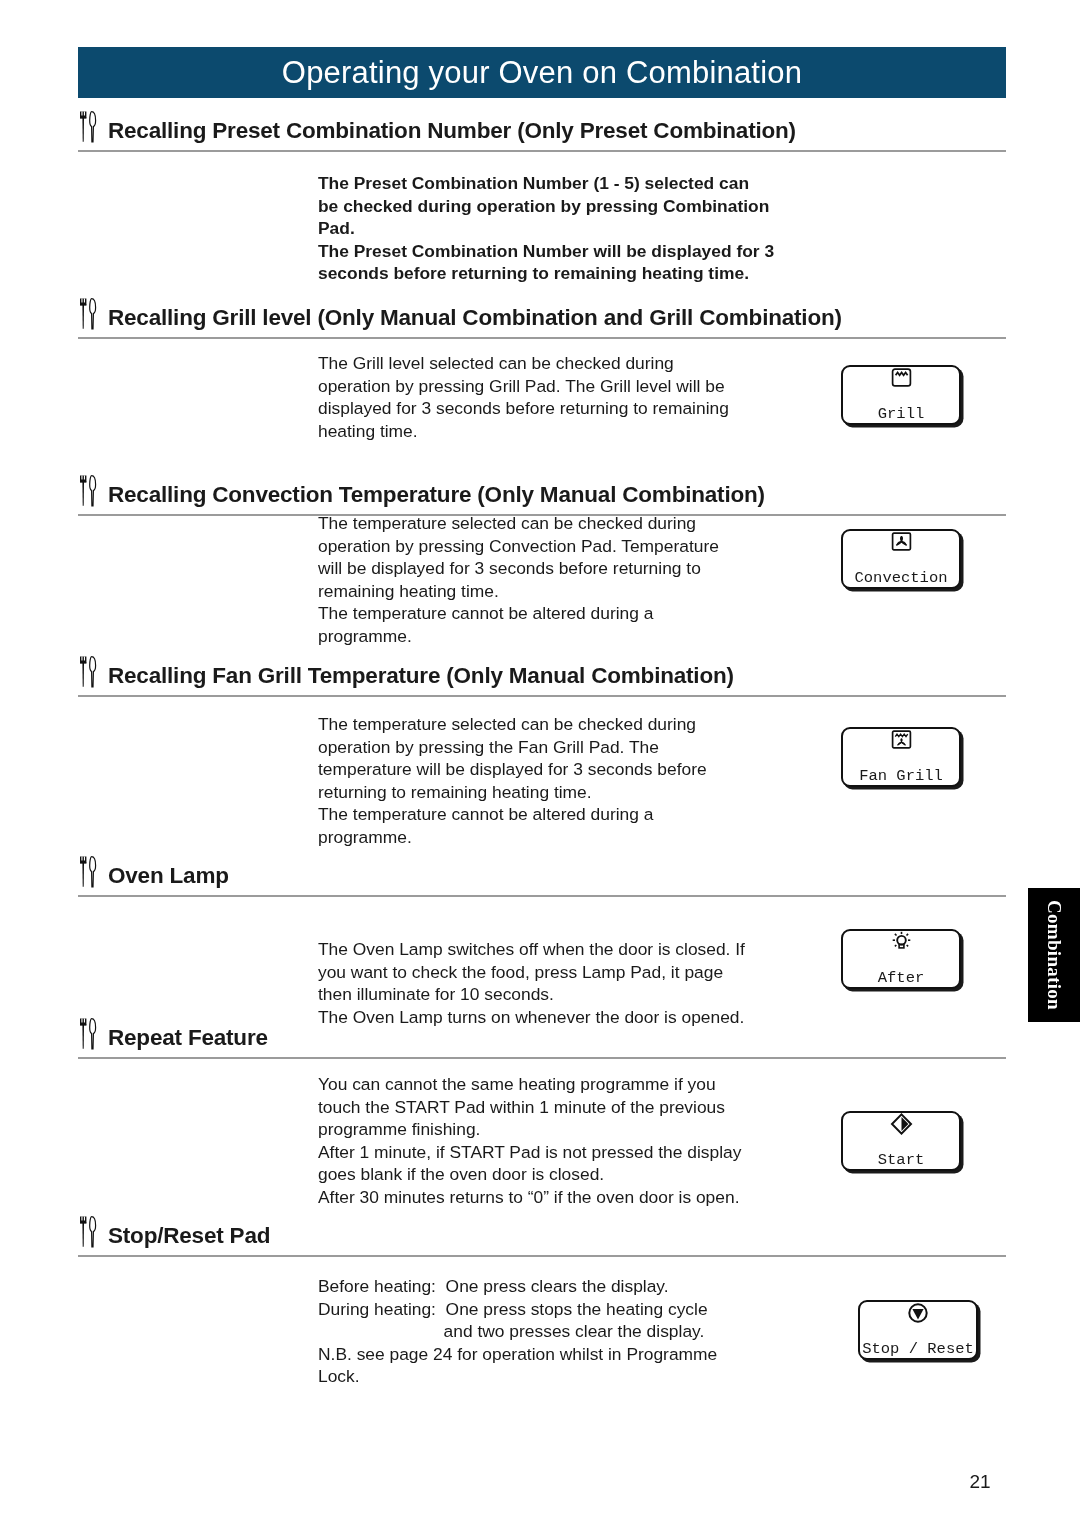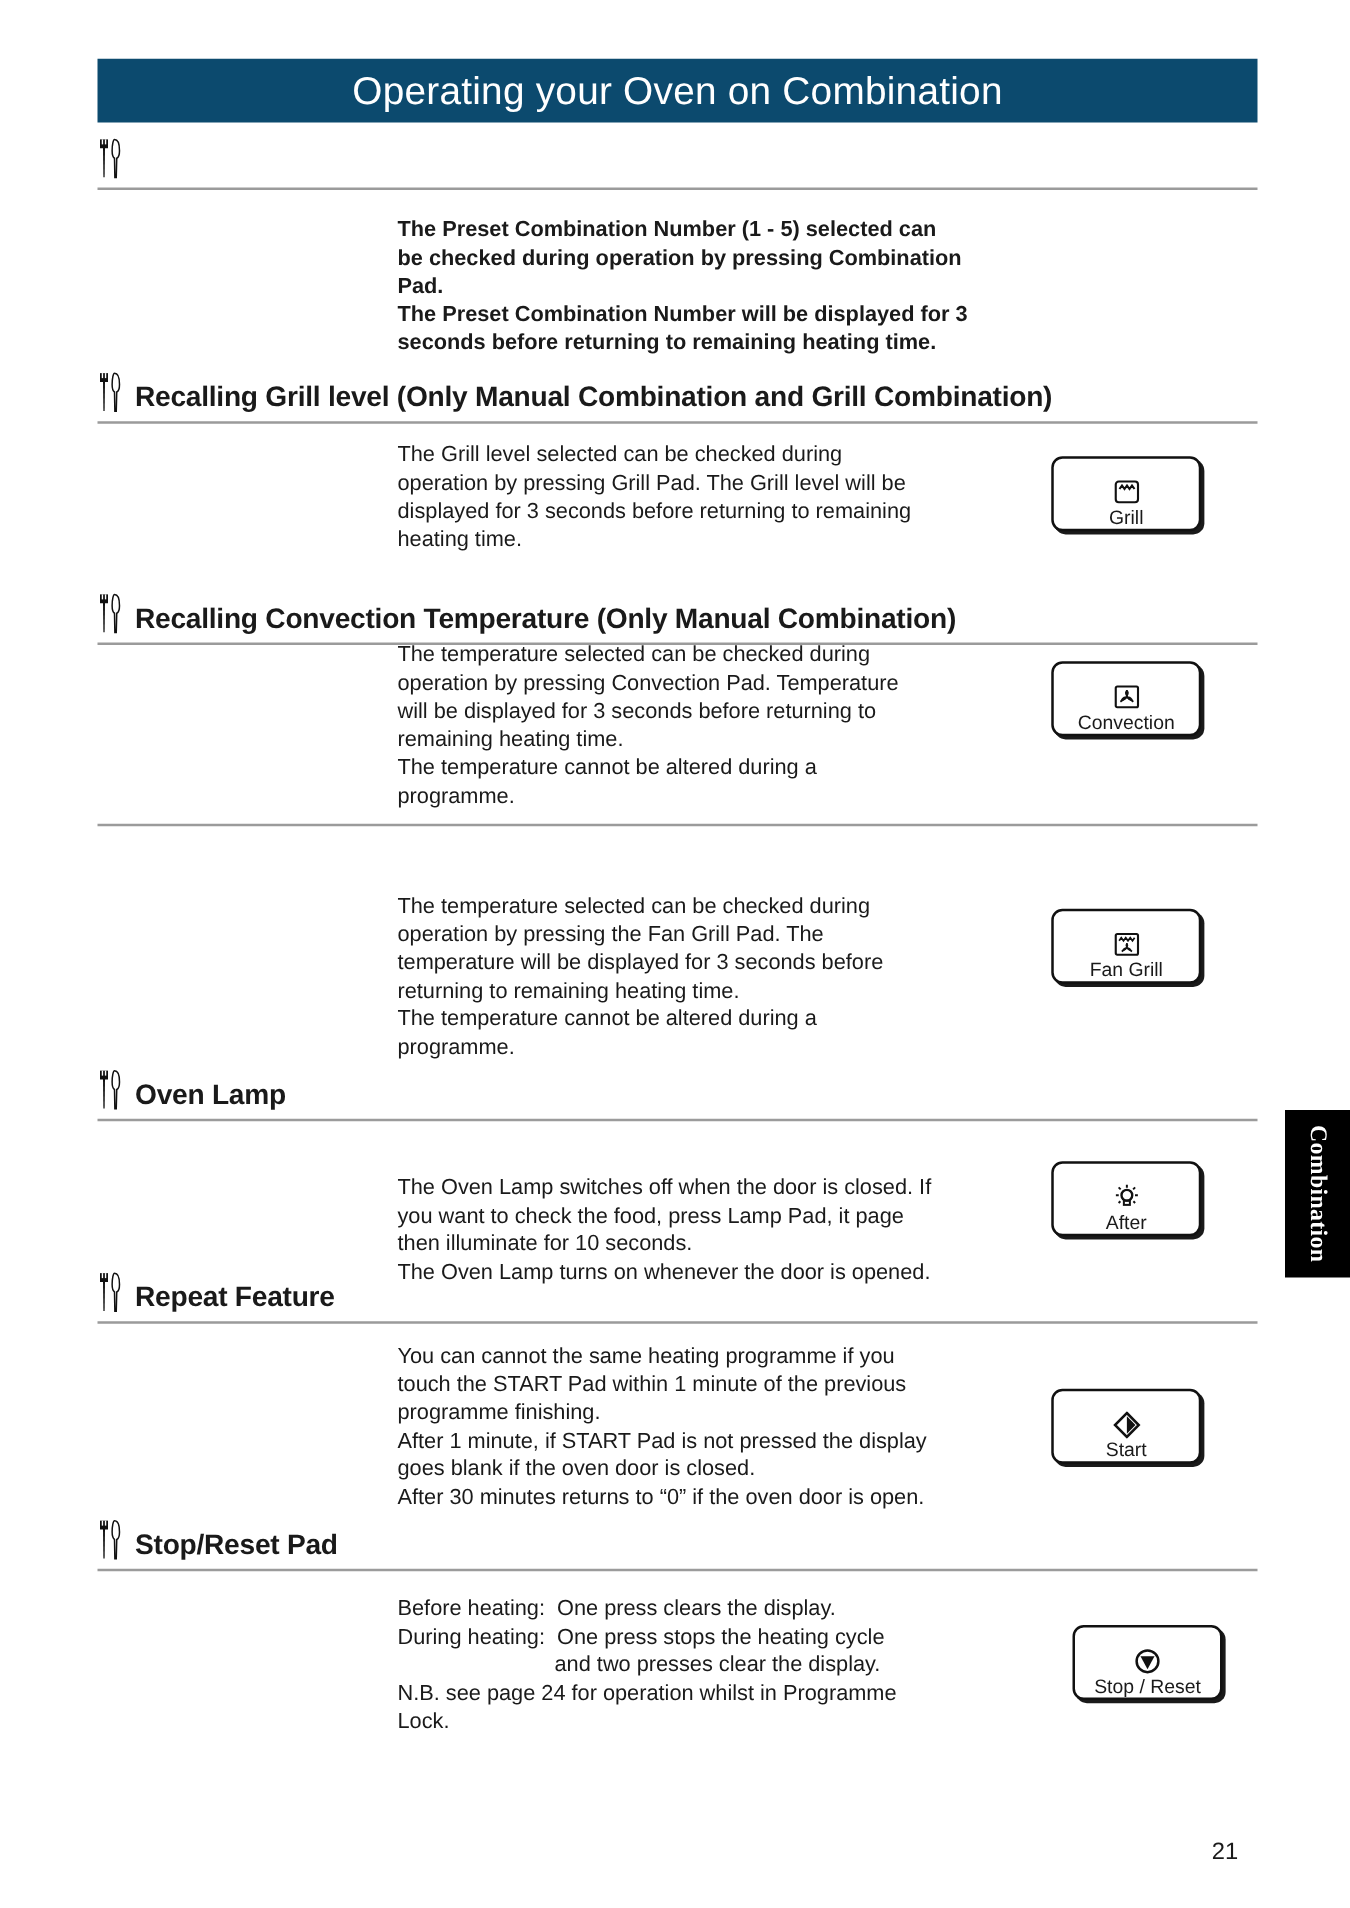--- a/index.html
+++ b/index.html
@@ -96,22 +96,23 @@
     position: absolute;
     width: 116px;
     height: 56px;
     border: 2.5px solid #111111;
     border-radius: 9px;
     background: #ffffff;
     box-shadow: 2.5px 2.5px 0 0 #1a1a1a;
     display: flex;
     flex-direction: column;
     align-items: center;
-    justify-content: flex-end;
+    justify-content: space-between;
     gap: 1px;
+    font-family: Liberation Mono, monospace;
   }
   .pad .pad-icon {
     display: block;
     height: 22px;
     line-height: 0;
   }
   .pad .pad-label {
     font-size: 15.5px;
     line-height: 17px;
     color: #1a1a1a;
@@ -165,20 +166,21 @@
       <div class="section" style="position: absolute; left: 0px; top: 0px; width: 928px;">
         <div class="section-head">
           <svg class="cutlery" viewBox="0 0 22 34">
             <rect x="2.0" y="1.5" width="6.4" height="6.6" fill="#111"></rect>
             <rect x="3.4" y="1.5" width="1.1" height="4.0" fill="#ffffff"></rect>
             <rect x="5.9" y="1.5" width="1.1" height="4.0" fill="#ffffff"></rect>
             <path d="M4.4 8.1 L6.0 8.1 L5.7 31.8 L4.7 31.8 Z" fill="#111"></path>
             <rect x="2.0" y="7.4" width="6.4" height="1.2" fill="#111"></rect>
             <path d="M13.6 1.6 C16.6 1.6 17.6 6.0 17.6 10.5 C17.6 14.0 16.6 16.0 15.4 16.6 L15.0 31.9 L13.9 31.9 L13.6 16.6 C12.5 15.9 11.7 13.8 11.7 10.5 C11.7 6.0 12.6 1.6 13.6 1.6 Z" fill="none" stroke="#111" stroke-width="1.2"></path>
           </svg>
+          <div class="section-title">Recalling Preset Combination Number (Only Preset Combination)</div>
         </div>
         <div class="rule"></div>
       </div>
       <div class="body-text" style="top: 62px; font-weight: bold;">
         <span class="ln">The Preset Combination Number (1 - 5) selected can</span>
         <span class="ln">be checked during operation by pressing Combination</span>
         <span class="ln">Pad.</span>
         <span class="ln">The Preset Combination Number will be displayed for 3</span>
         <span class="ln">seconds before returning to remaining heating time.</span>
       </div>
@@ -236,20 +238,31 @@
             <rect x="1.6" y="2.2" width="17.8" height="16.6" rx="1.2" fill="none" stroke="#111" stroke-width="1.7"></rect>
             <path d="M10.5 10.6 L10.5 4.9 M10.5 10.6 L5.3 14.4 M10.5 10.6 L15.7 14.4" stroke="#111" stroke-width="1.5" fill="none"></path>
             <path d="M10.5 5.2 C8.6 5.6 8.4 8.6 10.5 10.4 C12.6 8.6 12.4 5.6 10.5 5.2 Z" fill="#111"></path>
             <path d="M10.3 10.7 C8.9 9.4 6.3 10.9 5.5 13.5 C8.2 13.9 10.3 12.4 10.3 10.7 Z" fill="#111"></path>
             <path d="M10.7 10.7 C12.1 9.4 14.7 10.9 15.5 13.5 C12.8 13.9 10.7 12.4 10.7 10.7 Z" fill="#111"></path>
             <circle cx="10.5" cy="10.6" r="1.1" fill="#111"></circle>
           </svg></span>
         <span class="pad-label">Convection</span>
       </div>
       <div class="section" style="position: absolute; left: 0px; top: 545px; width: 928px;">
+        <div class="section-head">
+          <svg class="cutlery" viewBox="0 0 22 34">
+            <rect x="2.0" y="1.5" width="6.4" height="6.6" fill="#111"></rect>
+            <rect x="3.4" y="1.5" width="1.1" height="4.0" fill="#ffffff"></rect>
+            <rect x="5.9" y="1.5" width="1.1" height="4.0" fill="#ffffff"></rect>
+            <path d="M4.4 8.1 L6.0 8.1 L5.7 31.8 L4.7 31.8 Z" fill="#111"></path>
+            <rect x="2.0" y="7.4" width="6.4" height="1.2" fill="#111"></rect>
+            <path d="M13.6 1.6 C16.6 1.6 17.6 6.0 17.6 10.5 C17.6 14.0 16.6 16.0 15.4 16.6 L15.0 31.9 L13.9 31.9 L13.6 16.6 C12.5 15.9 11.7 13.8 11.7 10.5 C11.7 6.0 12.6 1.6 13.6 1.6 Z" fill="none" stroke="#111" stroke-width="1.2"></path>
+          </svg>
+          <div class="section-title">Recalling Fan Grill Temperature (Only Manual Combination)</div>
+        </div>
         <div class="rule"></div>
       </div>
       <div class="body-text" style="top: 603px;">
         <span class="ln">The temperature selected can be checked during</span>
         <span class="ln">operation by pressing the Fan Grill Pad. The</span>
         <span class="ln">temperature will be displayed for 3 seconds before</span>
         <span class="ln">returning to remaining heating time.</span>
         <span class="ln">The temperature cannot be altered during a</span>
         <span class="ln">programme.</span>
       </div>

